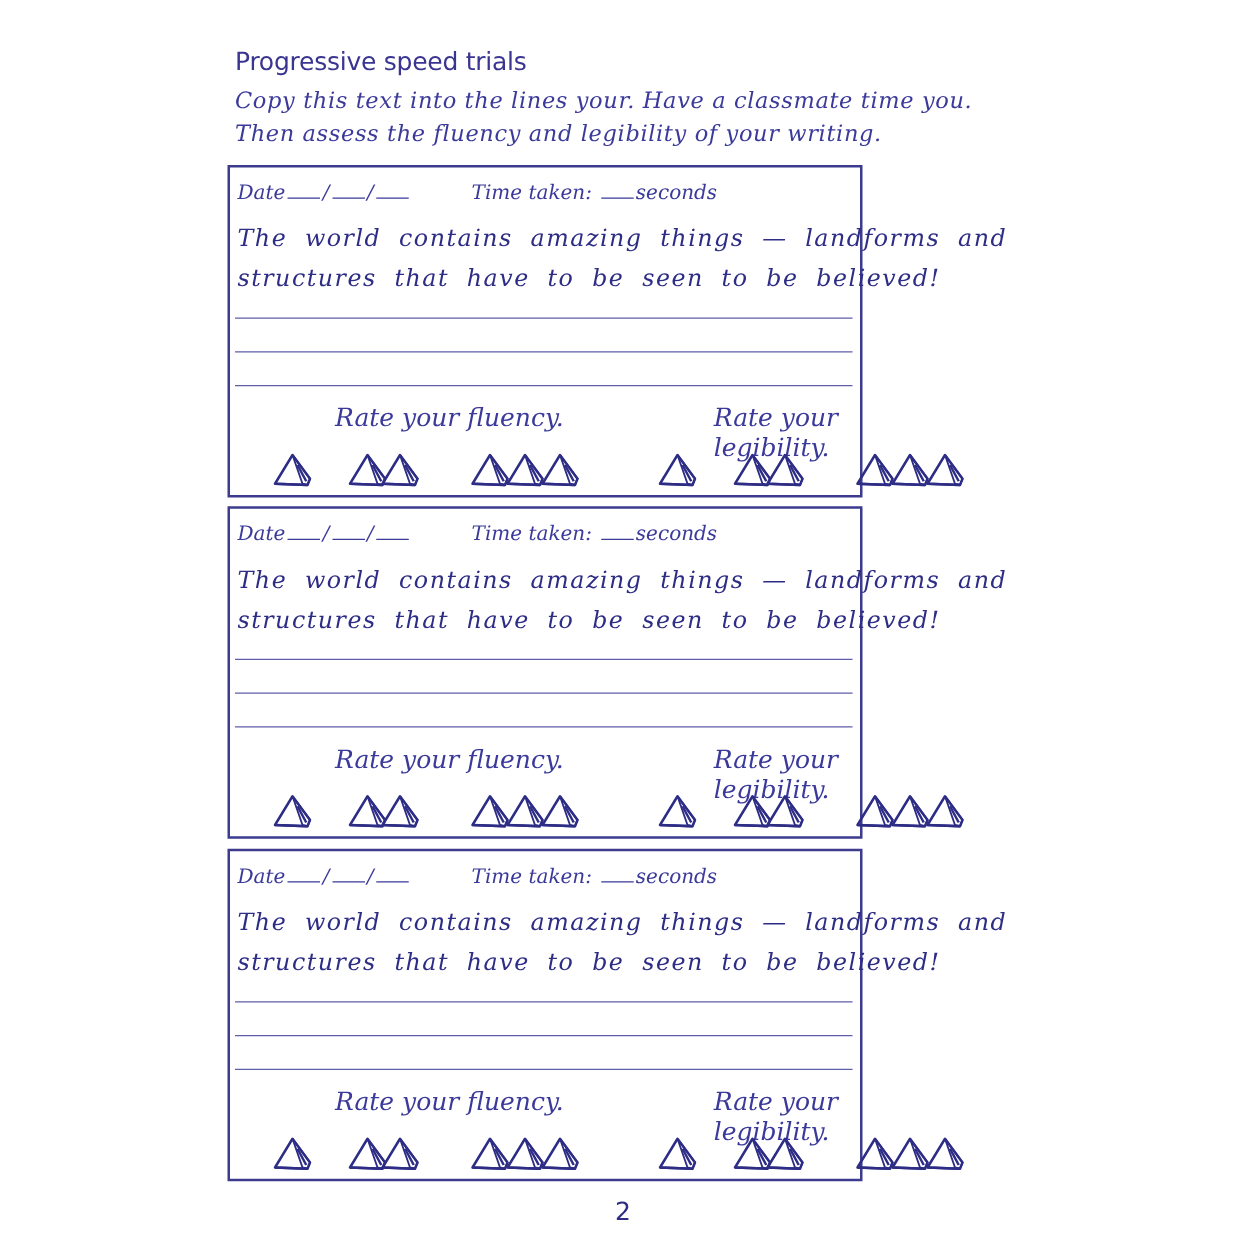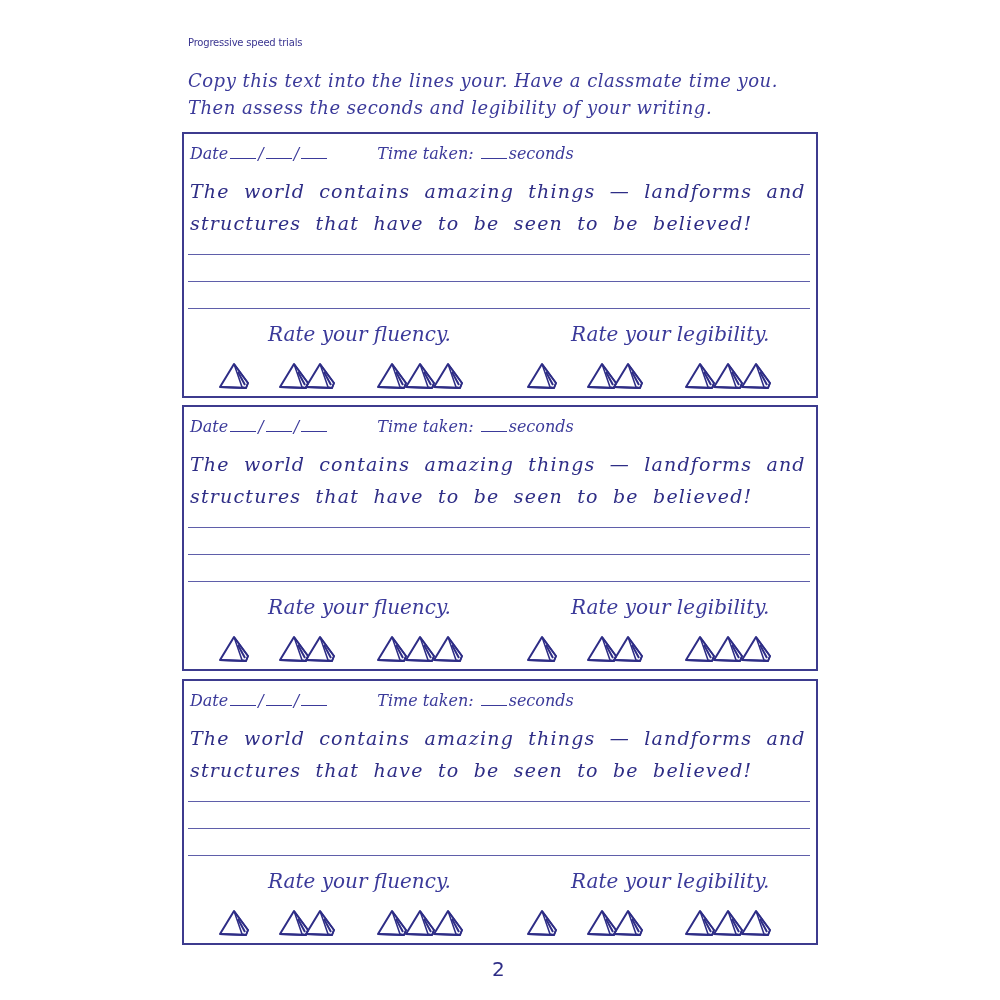--- a/index.html
+++ b/index.html
@@ -1,33 +1,33 @@
 <!DOCTYPE html>
 <html><head>
 <meta charset="utf-8">
 <style>
   html, body { margin:0; padding:0; background:#ffffff; }
   body { width:1000px; height:1000px; position:relative; overflow:hidden; color:#2e2d86; }
-  .heading { position:absolute; left:188px; top:37px; font-family:"DejaVu Sans", sans-serif; font-size:10px; color:#3a3590; letter-spacing:-0.2px; }
+  .heading { position:absolute; left:188px; top:37px; font-family:"DejaVu Sans", sans-serif; font-size:20px; color:#3a3590; letter-spacing:-0.2px; }
   .instr { position:absolute; left:188px; font-family:"DejaVu Serif", serif; font-style:italic; font-size:18px; color:#3b3a9a; letter-spacing:0.5px; }
-  .trial { position:absolute; left:182px; width:636px; height:266px; border:2px solid #3d3b8e; box-sizing:border-box; }
+  .trial { position:absolute; left:182px; width:508px; height:266px; border:2px solid #3d3b8e; box-sizing:border-box; }
   .date-row { position:absolute; left:6px; top:10px; font-family:"DejaVu Serif", serif; font-style:italic; font-size:16px; color:#3b3a9a; white-space:nowrap; }
   .blank { display:inline-block; border-bottom:1.5px solid #3b3a9a; width:26px; margin:0 2px; height:12px; }
   .model { position:absolute; left:6px; font-family:"DejaVu Serif", serif; font-style:italic; font-size:19px; color:#2e2d86; white-space:nowrap; letter-spacing:1.2px; word-spacing:7px; }
   .wline { position:absolute; left:4px; right:6px; height:0; border-top:1.5px solid #5f5eaa; }
   .rate { position:absolute; font-family:"DejaVu Serif", serif; font-style:italic; font-size:20px; color:#3b3a9a; }
   .pyr { position:absolute; top:226px; }
   .page-num { position:absolute; left:492px; top:957px; font-family:"DejaVu Sans", sans-serif; font-size:20px; color:#2e2d86; }
 </style>
 </head>
 <body>
 
 <div class="heading">Progressive speed trials</div>
 <div class="instr" style="top:70px;">Copy this text into the lines your. Have a classmate time you.</div>
-<div class="instr" style="top:97px;">Then assess the seconds and legibility of your writing.</div>
+<div class="instr" style="top:97px;">Then assess the fluency and legibility of your writing.</div>
 
 <div id="trials">
     <div class="trial" style="top: 132px;">
     <div class="date-row">
       <span>Date</span><span class="blank"></span><span>/</span><span class="blank"></span><span>/</span><span class="blank"></span>
       <span style="display:inline-block;width:38px;"></span>
       <span>Time taken:</span>
       <span class="blank"></span><span>seconds</span>
     </div>
     <div class="model" style="top:46px;">The world contains amazing things — landforms and</div>

